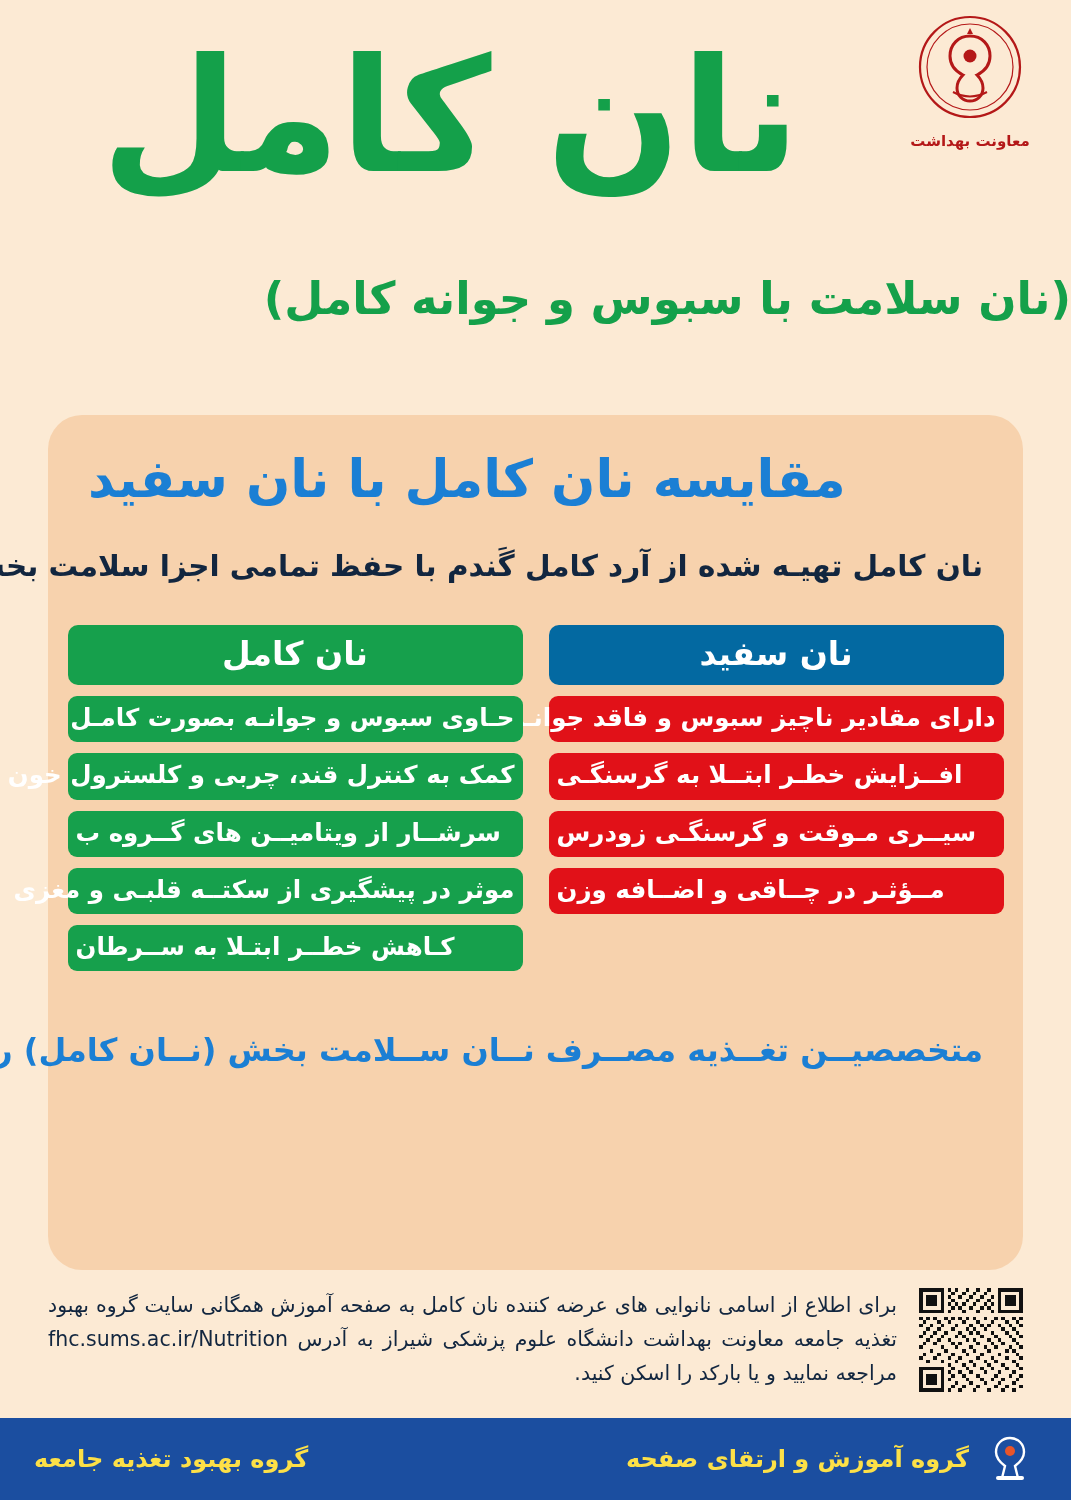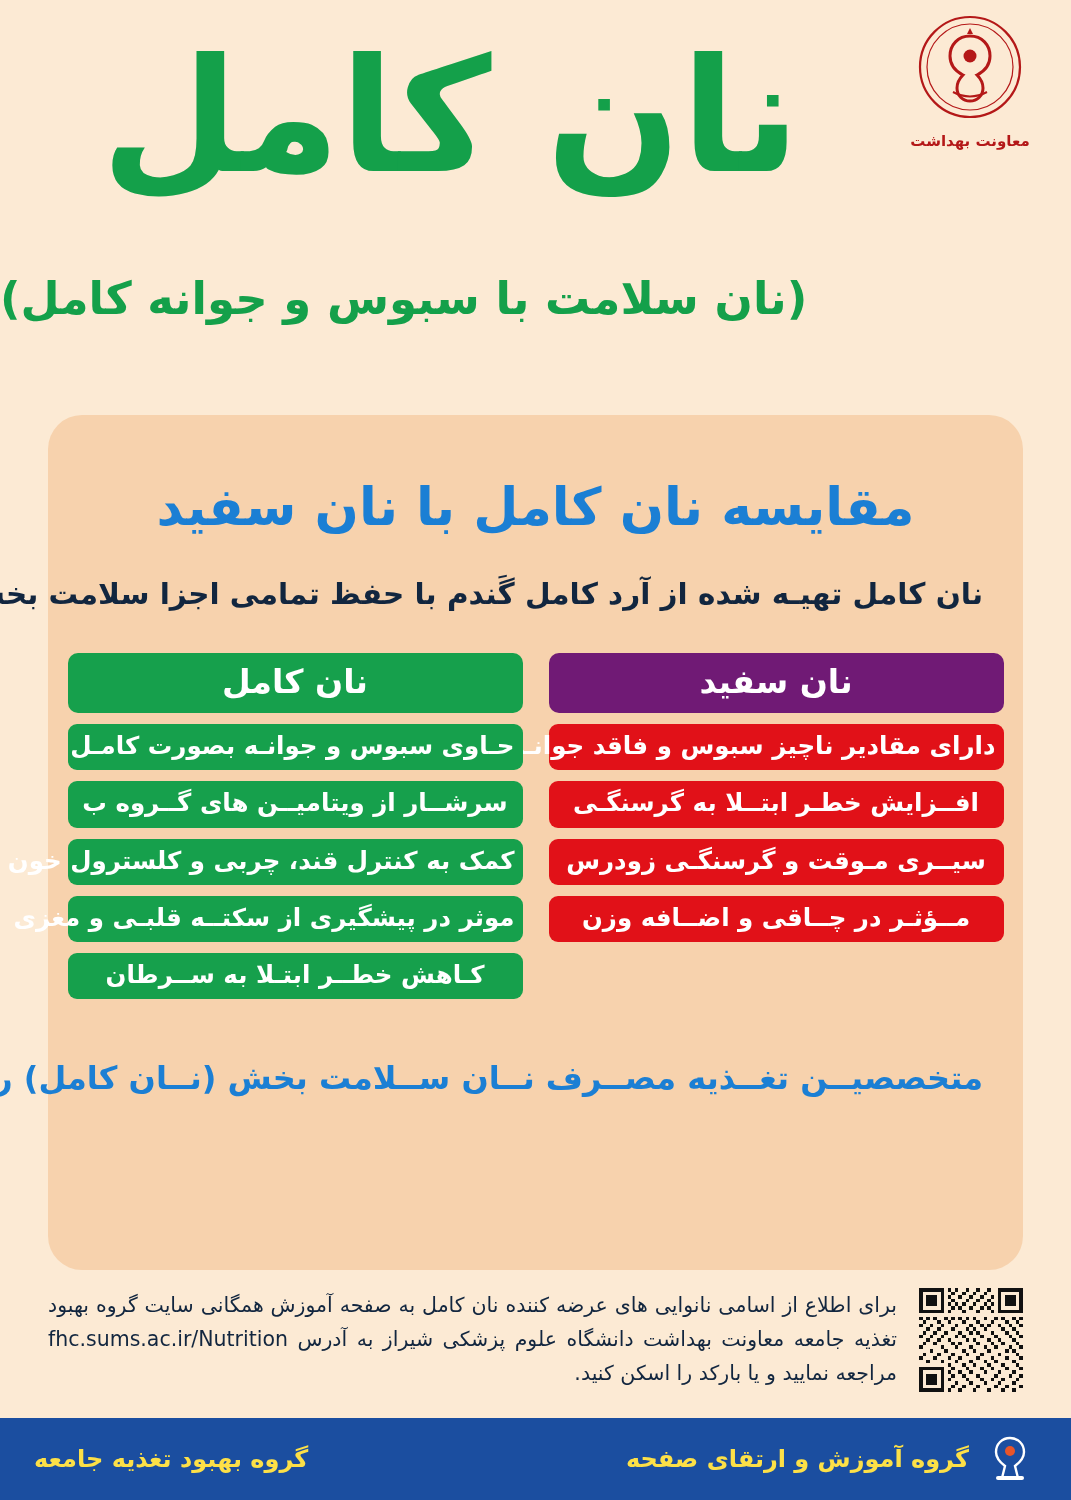--- a/index.html
+++ b/index.html
@@ -63,46 +63,45 @@
     color: #14a04a;
     letter-spacing: -2px;
     white-space: nowrap;
   }
 
   .subtitle {
     position: absolute;
     top: 272px;
     left: 0;
     right: 0;
-    text-align: left;
+    text-align: right;
     font-size: 45px;
     font-weight: bold;
     color: #14a04a;
     white-space: nowrap;
   }
 
   
   .panel {
     position: absolute;
     top: 415px;
     left: 48px;
     right: 48px;
     height: 855px;
     background: #f7d2ad;
     border-radius: 34px;
     box-sizing: border-box;
     padding: 34px 40px 20px 40px;
   }
 
   .panel-title {
-    text-align: center;
+    text-align: left;
     font-size: 52px;
     font-weight: bold;
     color: #1b7fd4;
-    margin-top: 28px;
     white-space: nowrap;
   }
 
   .panel-lead {
     text-align: center;
     font-size: 29.5px;
     font-weight: bold;
     color: #12263f;
     margin-top: 40px;
     white-space: nowrap;
@@ -125,25 +124,25 @@
   .col-head {
     border-radius: 10px;
     text-align: center;
     font-size: 33px;
     font-weight: bold;
     color: #ffffff;
     padding: 11px 0 13px 0;
     line-height: 1.1;
   }
   .col-head.green { background: #16a04c; }
-  .col-head.red   { background: #701a75; }
+  .col-head.red   { background: #0369a1; }
 
   .item {
     border-radius: 9px;
-    text-align: center;
+    text-align: left;
     font-size: 24.5px;
     font-weight: bold;
     color: #ffffff;
     padding: 8px 8px 10px 8px;
     line-height: 1.15;
     white-space: nowrap;
   }
   .item.green { background: #16a04c; }
   .item.red   { background: #e11118; }
 
@@ -256,22 +255,22 @@
         <div class="col-head red">نان سفید</div>
         <div class="item red">دارای مقادیر ناچیز سبوس و فاقد جوانـه</div>
         <div class="item red">افــزایش خطـر ابتــلا به گرسنگـی</div>
         <div class="item red">سیــری مـوقت و گرسنگـی زودرس</div>
         <div class="item red">مــؤثـر در چــاقی و اضــافه وزن</div>
       </div>
 
       <div class="col">
         <div class="col-head green">نان کامل</div>
         <div class="item green">حـاوی سبوس و جوانـه بصورت کامـل</div>
+        <div class="item green">کمک به کنترل قند، چربی و کلسترول خون</div>
         <div class="item green">سرشــار از ویتامیــن های گــروه ب</div>
-        <div class="item green">کمک به کنترل قند، چربی و کلسترول خون</div>
         <div class="item green">موثر در پیشگیری از سکتــه قلبـی و مغزی</div>
         <div class="item green">کـاهش خطــر ابتـلا به ســرطان</div>
       </div>
 
     </div>
 
     <div class="recommend">
       <div>متخصصیــن تغــذیه مصــرف نــان ســلامت بخش (نــان کامل) را</div>
     </div>
 

